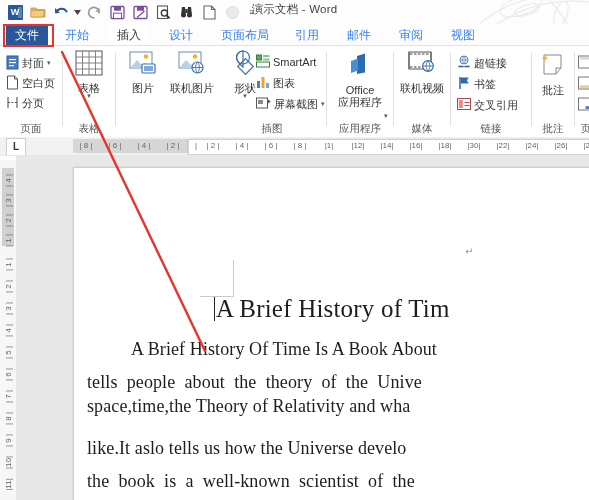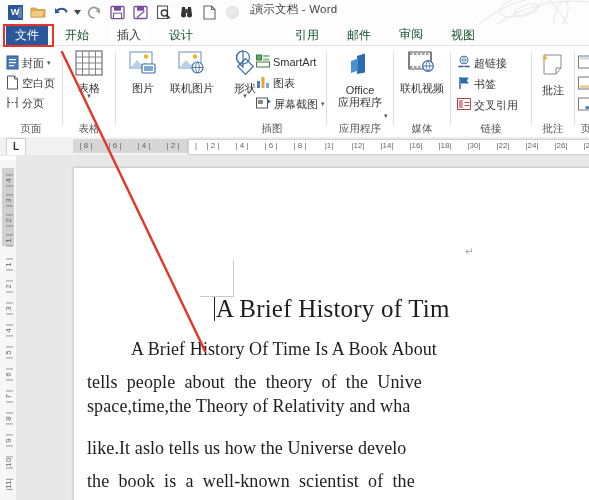--- a/index.html
+++ b/index.html
@@ -33,21 +33,21 @@
     font-size:11.5px;color:#444;letter-spacing:.2px;
   }
 
   
   .tabstrip{
     position:absolute;left:0;top:24px;width:589px;height:22px;
     background:#fdfdfd;
   }
   .tab{
     position:absolute;top:0;height:22px;line-height:22px;
-    font-size:12px;color:#14532d;text-align:center;cursor:default;
+    font-size:12px;color:#3b82f6;text-align:center;cursor:default;
     padding:0 7px;
   }
   .tab.file{
     background:#2b579a;color:#fff;left:6px;width:44px;padding:0;
   }
   .tab.active{background:#fff;color:#333;}
   .tabstrip-underline{
     position:absolute;left:0;top:45px;width:589px;height:1px;background:#e2e2e2;
   }
 
@@ -243,23 +243,24 @@
     </div>
 
     <div class="doc-title">演示文档 - Word</div>
   </div>
 
   <div class="tabstrip">
     <div class="tab file" style="left:6px;width:42px;">文件</div>
     <div class="tab" style="left:58px;">开始</div>
     <div class="tab active" style="left:110px;">插入</div>
     <div class="tab" style="left:162px;text-align:center;">设计</div>
+    <div class="tab" style="left:214px;">页面布局</div>
     <div class="tab" style="left:288px;">引用</div>
     <div class="tab" style="left:340px;">邮件</div>
-    <div class="tab" style="left:392px;font-family:Liberation Mono, monospace;">审阅</div>
+    <div class="tab" style="left:392px;">审阅</div>
     <div class="tab" style="left:444px;">视图</div>
   </div>
   <div class="tabstrip-underline"></div>
 
   <div class="ribbon">
 
     <div class="group" style="left:0;width:62px;">
       <div class="smallitem" style="left:6px;top:8px;align-items:center;">
         <span class="ico">
           <svg width="13" height="15" viewBox="0 0 13 15">

